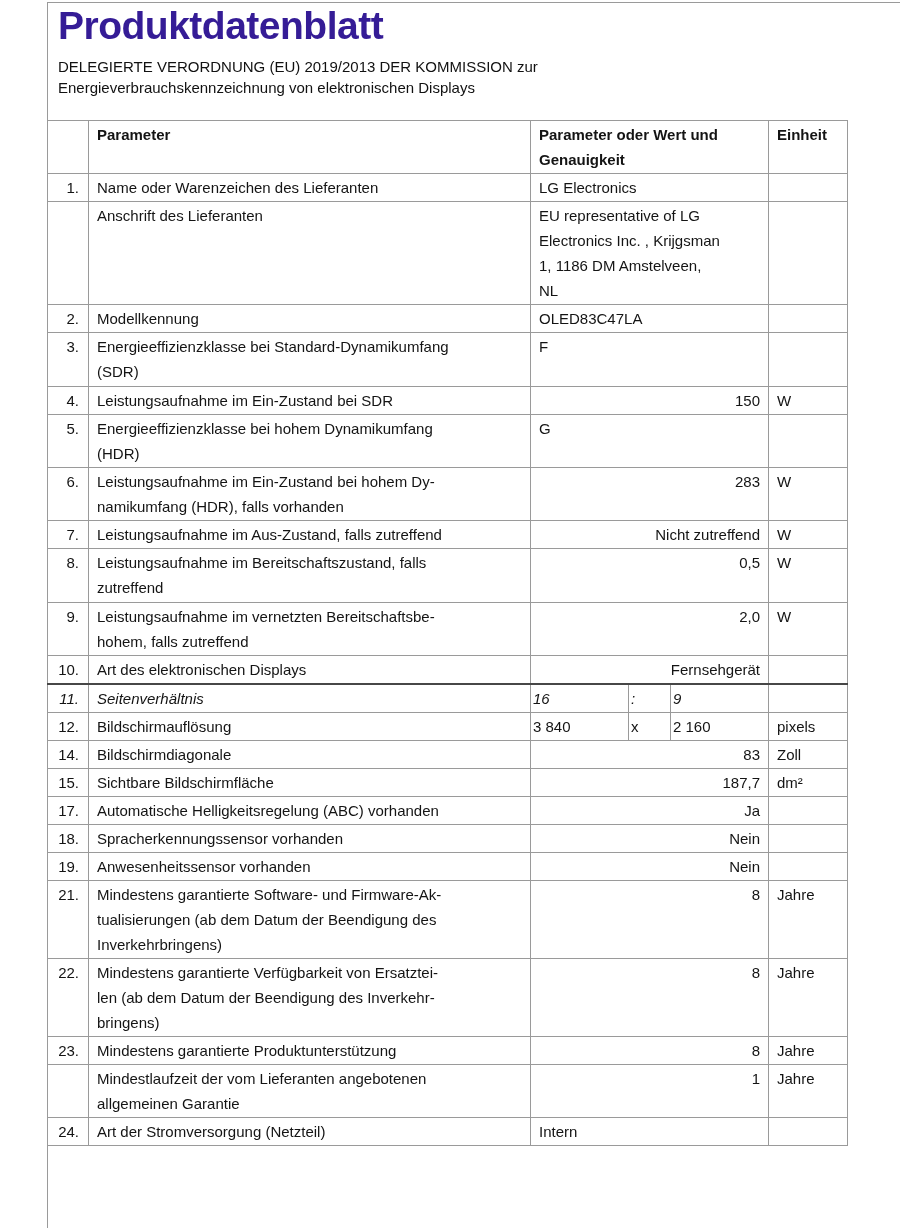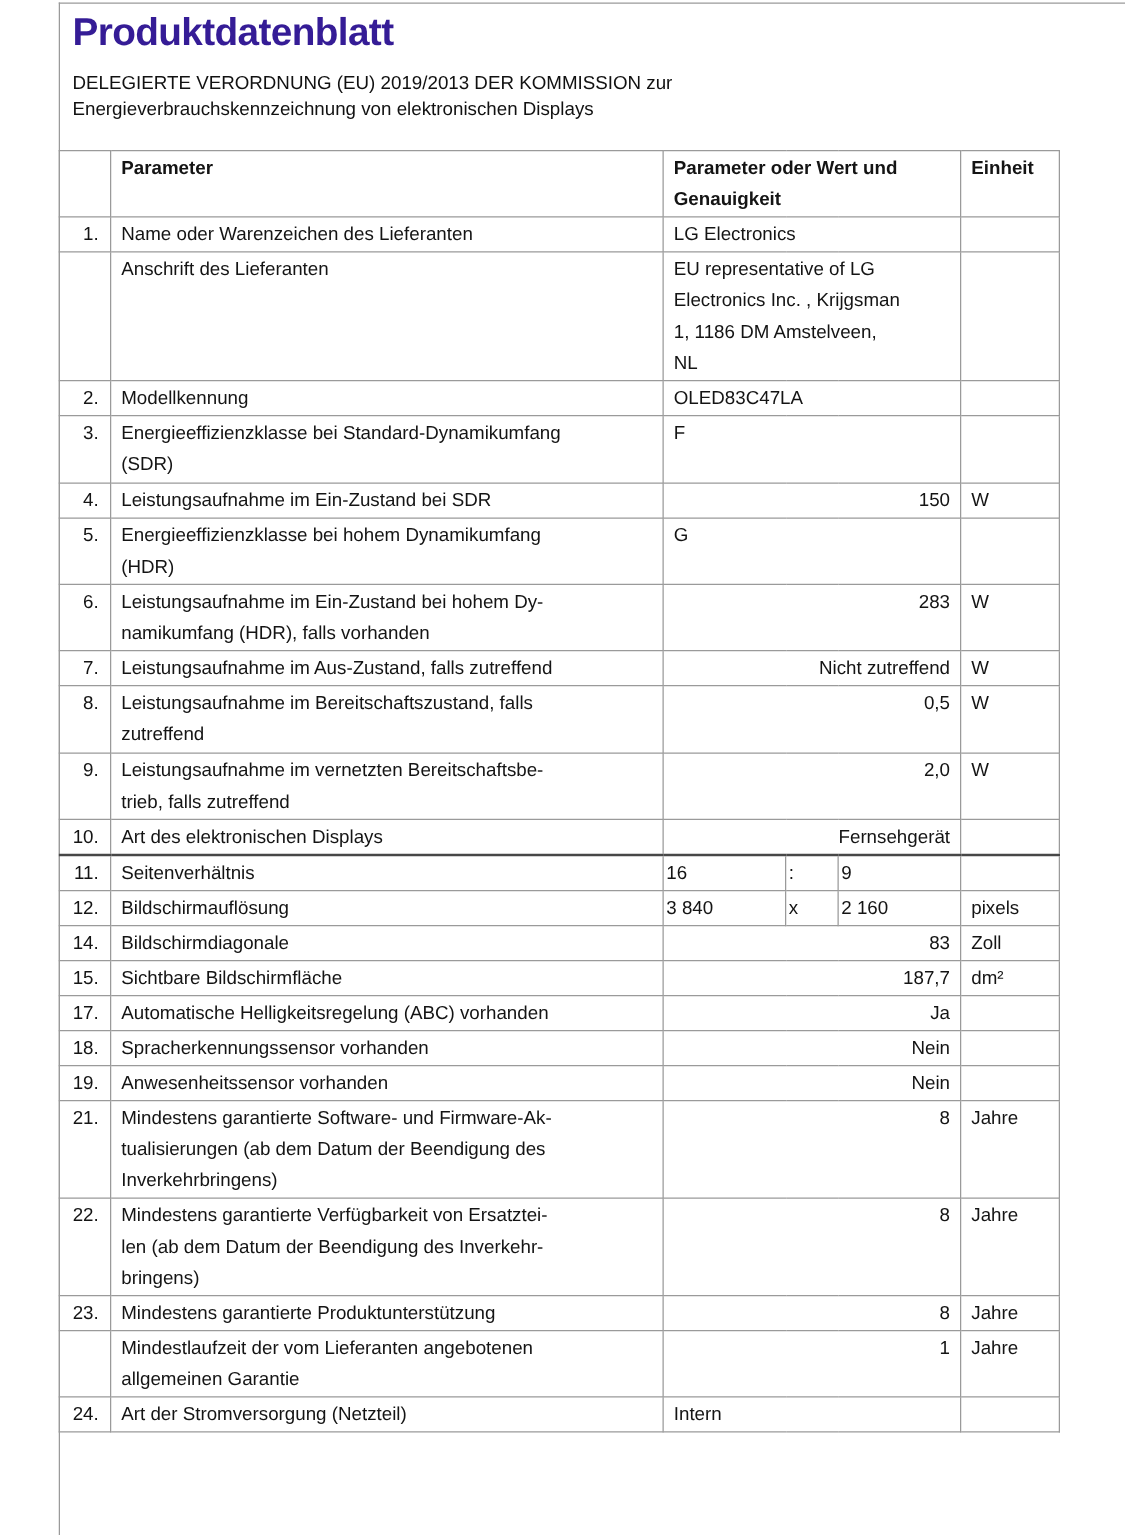--- a/index.html
+++ b/index.html
@@ -38,21 +38,21 @@
     border-left: 1px solid var(--border-color);
   }
   .title-block {
     position: absolute;
     left: 58px;
     top: 8px;
     width: 780px;
   }
   .doc-title {
     margin: 0;
-    font-size: 31px;
+    font-size: 39px;
     font-weight: bold;
     letter-spacing: -0.5px;
     color: var(--title-color);
     line-height: 36px;
   }
   .doc-subtitle {
     margin-top: 12px;
     font-size: 15px;
     line-height: 21px;
     color: #111111;
@@ -85,21 +85,21 @@
     box-sizing: border-box;
   }
   .datasheet th { font-weight: bold; }
   .datasheet td.num {
     text-align: right;
     padding-right: 9px;
     padding-left: 2px;
   }
   .datasheet td.val-right { text-align: right; }
   .datasheet td.val-center { text-align: left; padding-left: 2px; padding-right: 2px; }
-  .datasheet tr.dark-top td { border-top: 2px solid var(--border-dark); }
+  .datasheet tr.dark-top td { border-top: 2px solid var(--border-dark); font-style: italic; }
   .datasheet td.unit { padding-left: 8px; }
 </style>
 </head>
 <body>
 
 <div class="line-top"></div>
 <div class="line-left"></div>
 
 <div class="title-block">
   <h1 class="doc-title">Produktdatenblatt</h1>
@@ -185,21 +185,21 @@
       <tr style="height: 54px;">
         <td class="num">8.</td>
         <td>Leistungsaufnahme im Bereitschaftszustand, falls
 zutreffend</td>
         <td class="val-right" colspan="3">0,5</td>
         <td class="unit">W</td>
       </tr>
       <tr style="height: 53px;">
         <td class="num">9.</td>
         <td>Leistungsaufnahme im vernetzten Bereitschaftsbe-
-trieb, falls zutreffend</td>
+hohem, falls zutreffend</td>
         <td class="val-right" colspan="3">2,0</td>
         <td class="unit">W</td>
       </tr>
       <tr style="height: 27px;">
         <td class="num">10.</td>
         <td>Art des elektronischen Displays</td>
         <td class="val-right" colspan="3">Fernsehgerät</td>
         <td class="unit"></td>
       </tr>
       <tr class="dark-top" style="height: 27px;">

